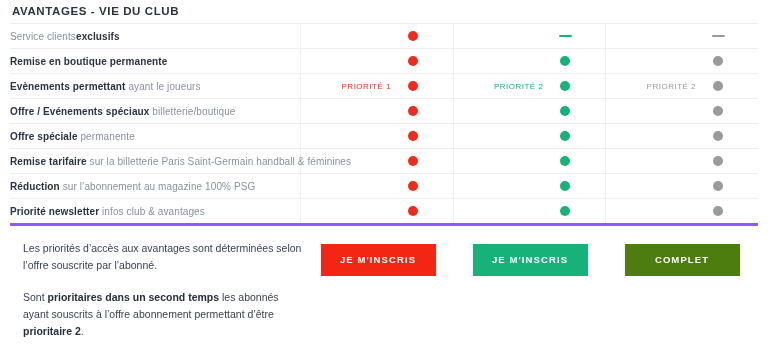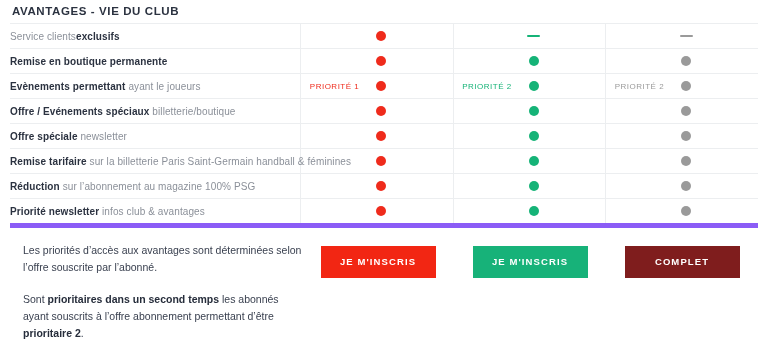--- a/index.html
+++ b/index.html
@@ -42,21 +42,21 @@
   .adv-table tr {
     height: 24px;
   }
   .adv-table td {
     border-top: 1px solid #eceef0;
     padding: 0;
     vertical-align: middle;
     height: 24px;
   }
   .adv-table tr:last-child td {
-    border-bottom: 5px solid #8b5cf6;
+    border-bottom: 3px solid #8b5cf6;
   }
 
   .col-label  { width: 290px; }
   .col-plan   { width: 152px; border-left: 1px solid #eceef0; }
 
   .label-cell {
     font-size: 10px;
     color: #2b3240;
     padding-left: 2px;
     white-space: nowrap;
@@ -65,21 +65,21 @@
   .lbl-strong { font-weight: bold; color: #2b3240; }
   .lbl-light  { font-weight: normal; color: #8b9099; }
 
   .plan-cell {
     position: relative;
     text-align: center;
   }
   .plan-inner {
     display: flex;
     align-items: center;
-    justify-content: flex-start;
+    justify-content: center;
     height: 24px;
     gap: 14px;
   }
   .prio-tag {
     font-size: 8px;
     letter-spacing: 0.5px;
     white-space: nowrap;
     width: 58px;
     text-align: right;
   }
@@ -269,21 +269,21 @@
           <td class="plan-cell">
             <div class="plan-inner">
               <span class="prio-spacer"></span>
               <span class="mark-slot">
                 <span class="dot" style="background: rgb(154, 154, 154);"></span>
               </span>
             </div>
           </td>
         </tr>
         <tr>
-          <td class="label-cell"><span class="lbl-strong">Offre spéciale</span> <span class="lbl-light">newsletter</span></td>
+          <td class="label-cell"><span class="lbl-strong">Offre spéciale</span> <span class="lbl-light">permanente</span></td>
           <td class="plan-cell">
             <div class="plan-inner">
               <span class="prio-spacer"></span>
               <span class="mark-slot">
                 <span class="dot" style="background: rgb(239, 43, 28);"></span>
               </span>
             </div>
           </td>
           <td class="plan-cell">
             <div class="plan-inner">
@@ -392,18 +392,18 @@
         <p class="para"><span>Sont </span><b>prioritaires dans un second temps</b><span> les abonnés ayant souscrits à l’offre abonnement permettant d’être </span><b>prioritaire 2</b><span>.</span></p>
       </div>
     <div class="cta-area">
         <div class="cta-wrap">
           <button class="cta-btn" style="background: rgb(242, 38, 19);">JE M'INSCRIS</button>
         </div>
         <div class="cta-wrap">
           <button class="cta-btn" style="background: rgb(23, 178, 121);">JE M'INSCRIS</button>
         </div>
         <div class="cta-wrap">
-          <button class="cta-btn" style="background: #7f1d1d;">COMPLET</button>
+          <button class="cta-btn" style="background: #4d7c0f;">COMPLET</button>
         </div>
       </div>
   </div>
 
 </div>
 
 </body></html>

